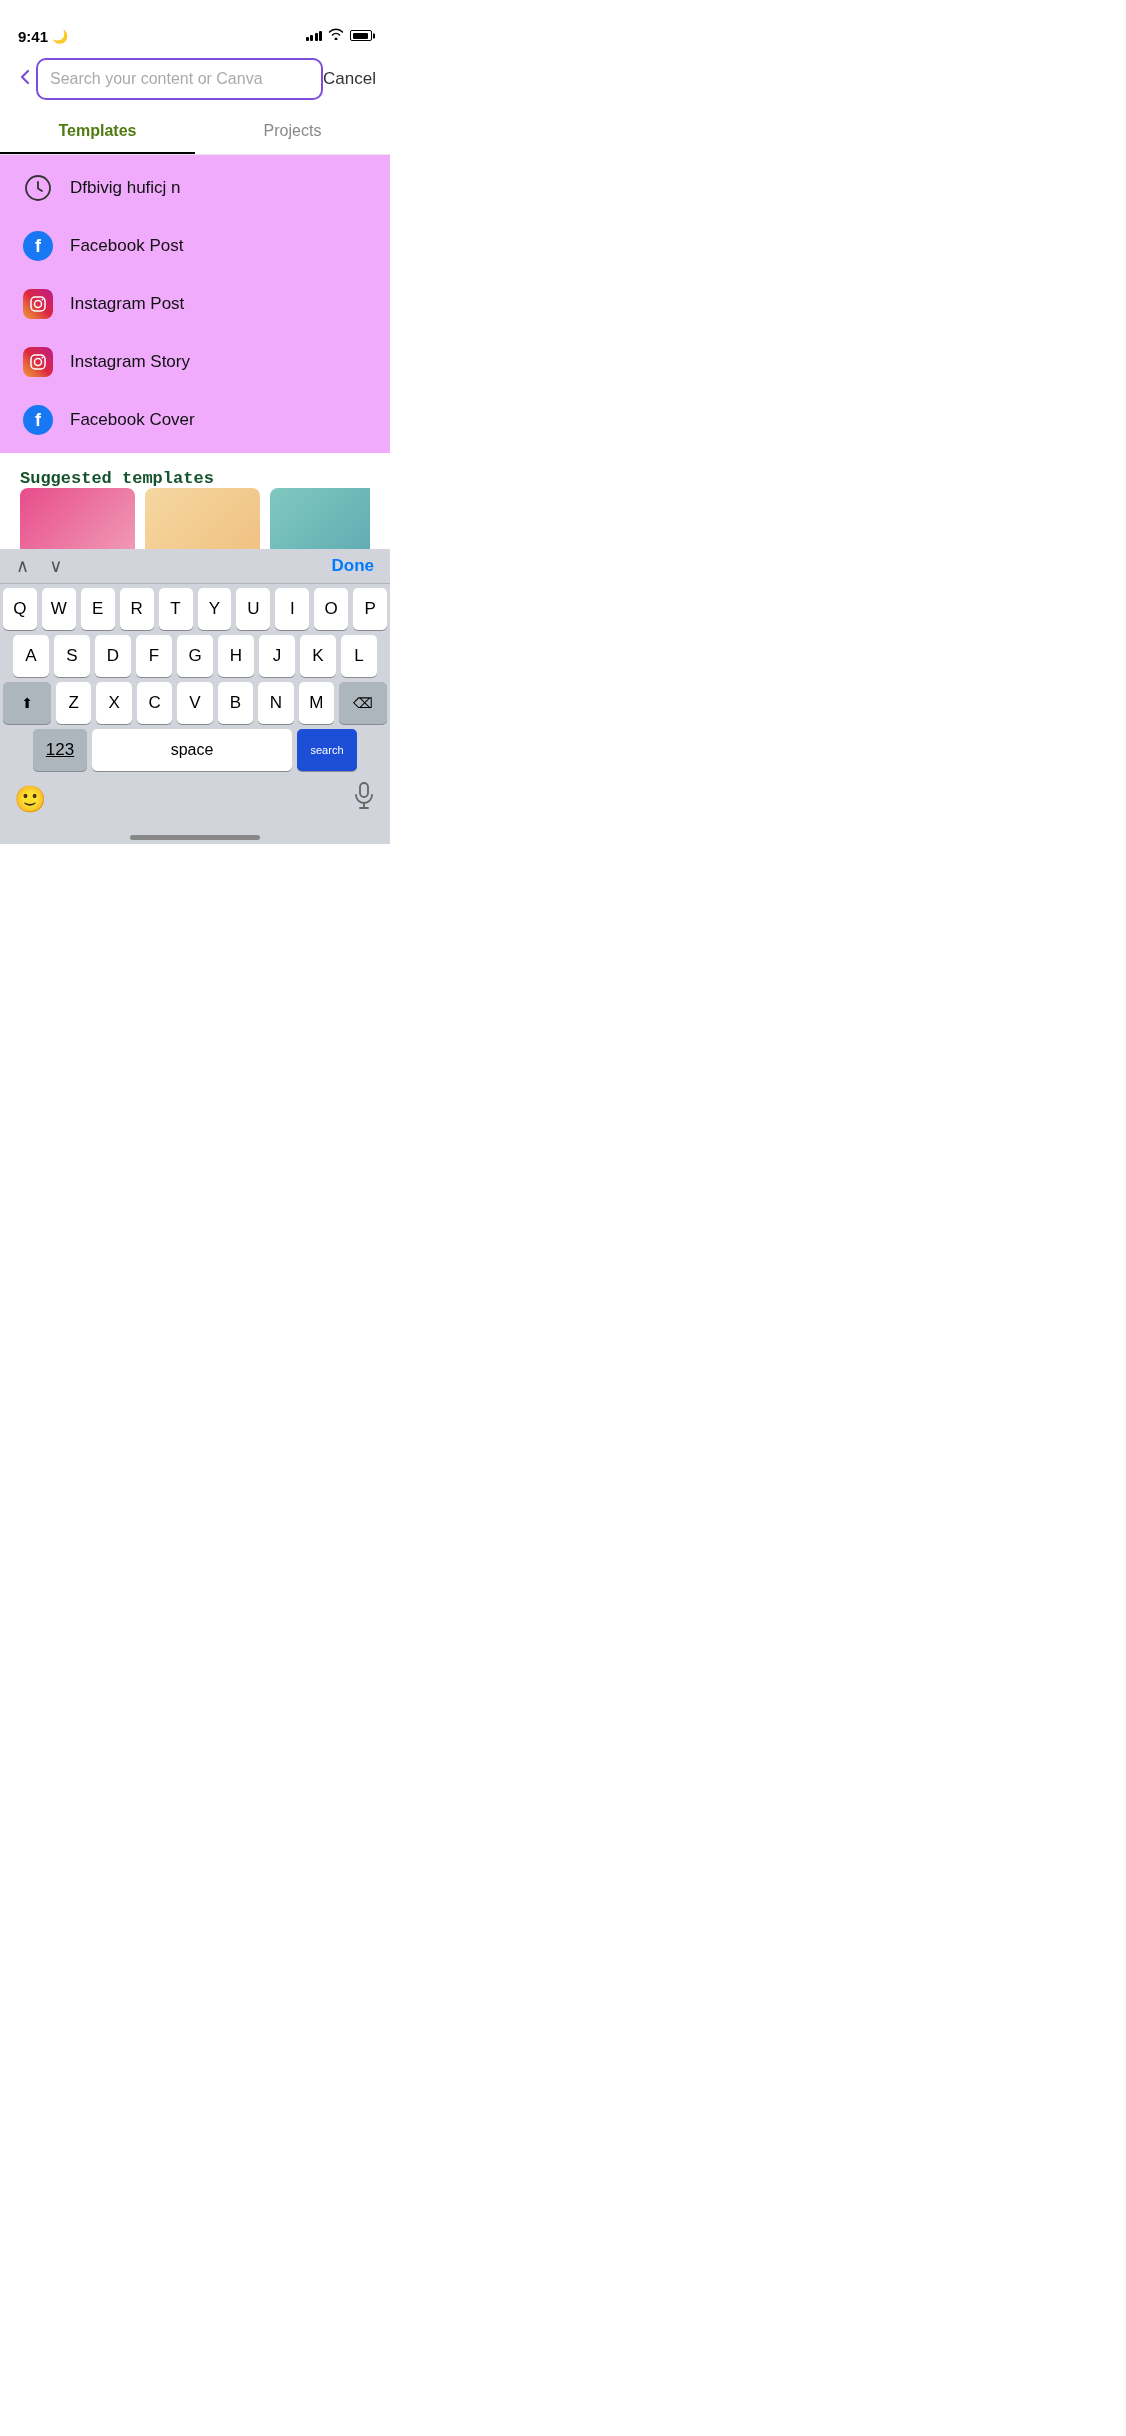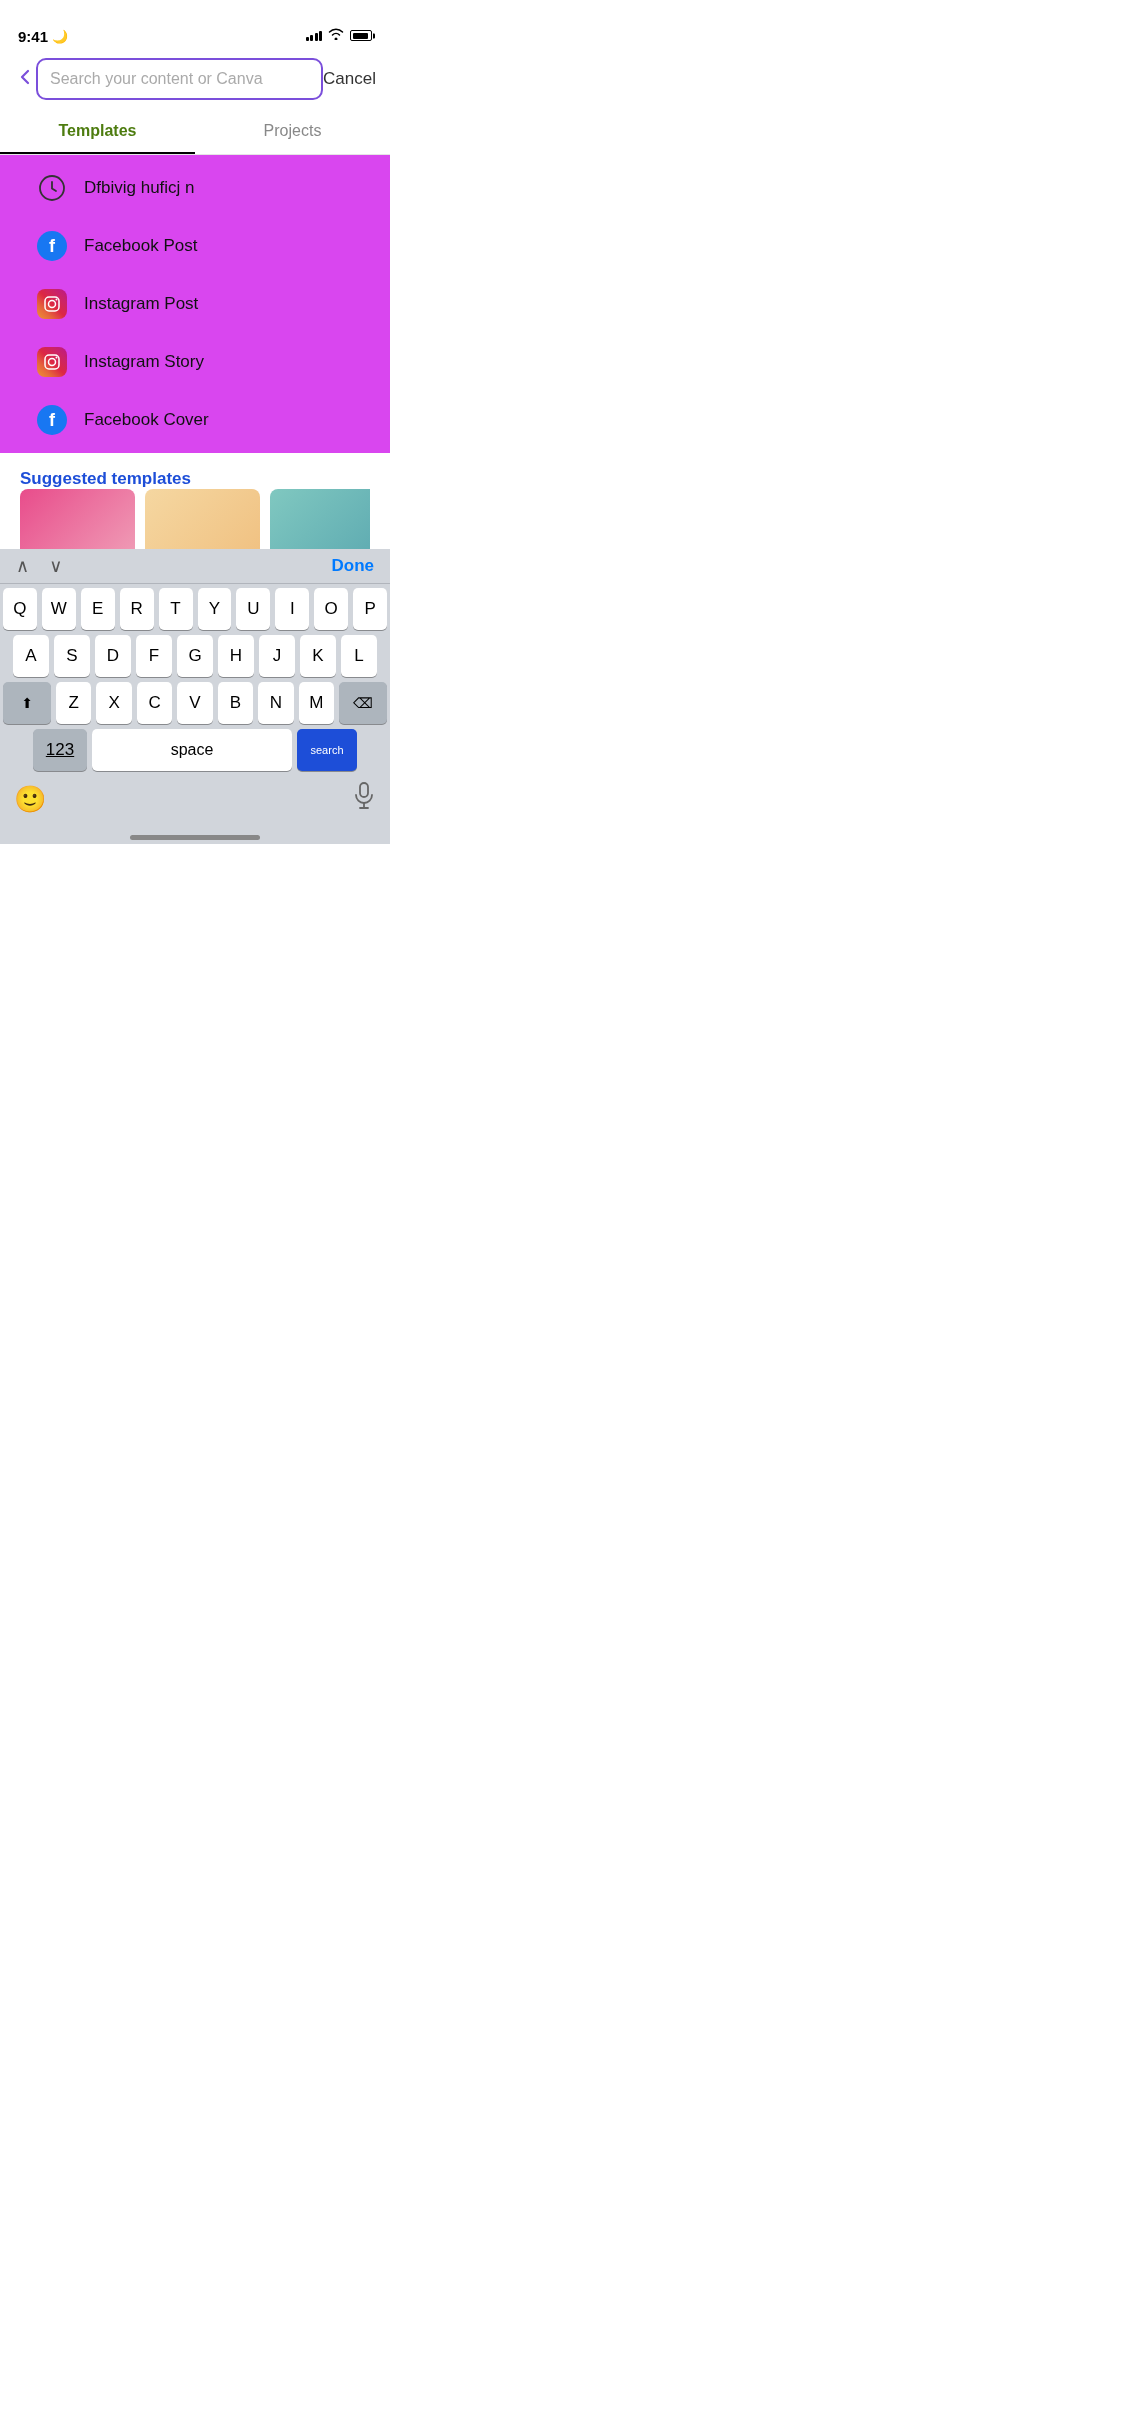--- a/index.html
+++ b/index.html
@@ -145,22 +145,22 @@
       height: 2px;
       background: #000;
     }
     .tab.inactive {
       color: #888;
       font-weight: 400;
     }
 
     
     .suggestions {
-      background: #d946ef;
-      padding: 4px 16px;
+      background: #f0abfc;
+      padding: 4px 2px;
     }
     .suggestion-item {
       display: flex;
       align-items: center;
       padding: 13px 20px;
       gap: 16px;
       cursor: pointer;
     }
     .suggestion-icon {
       width: 32px;
@@ -202,21 +202,22 @@
       color: #111;
     }
 
     
     .suggested-section {
       padding: 16px 20px 10px 20px;
     }
     .suggested-title {
       font-size: 17px;
       font-weight: 700;
-      color: #1d4ed8;
+      color: #14532d;
+      font-family: Liberation Mono, monospace;
     }
     .templates-row {
       display: flex;
       gap: 10px;
       overflow: hidden;
     }
     .template-card {
       width: 115px;
       height: 75px;
       border-radius: 8px;

